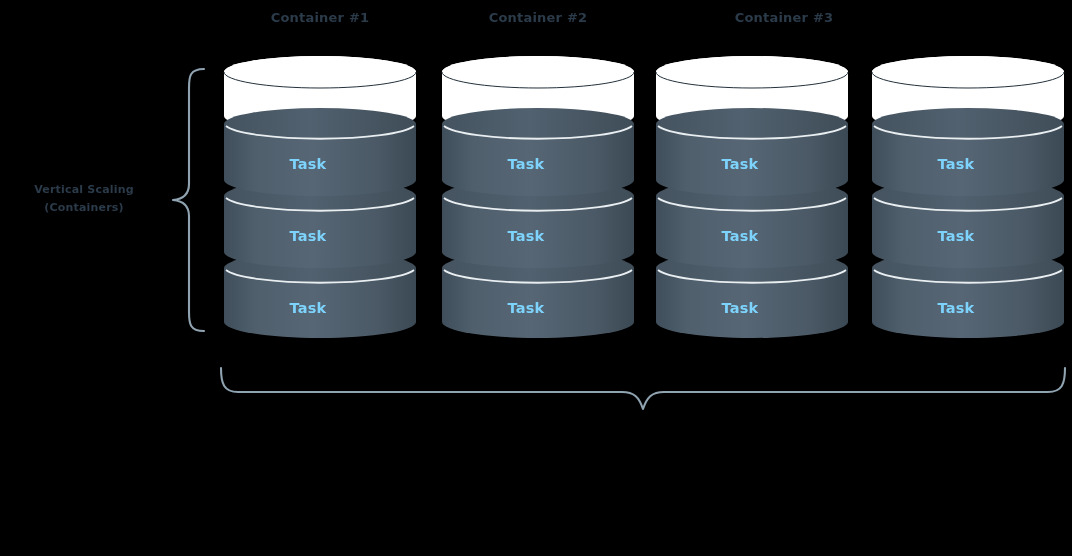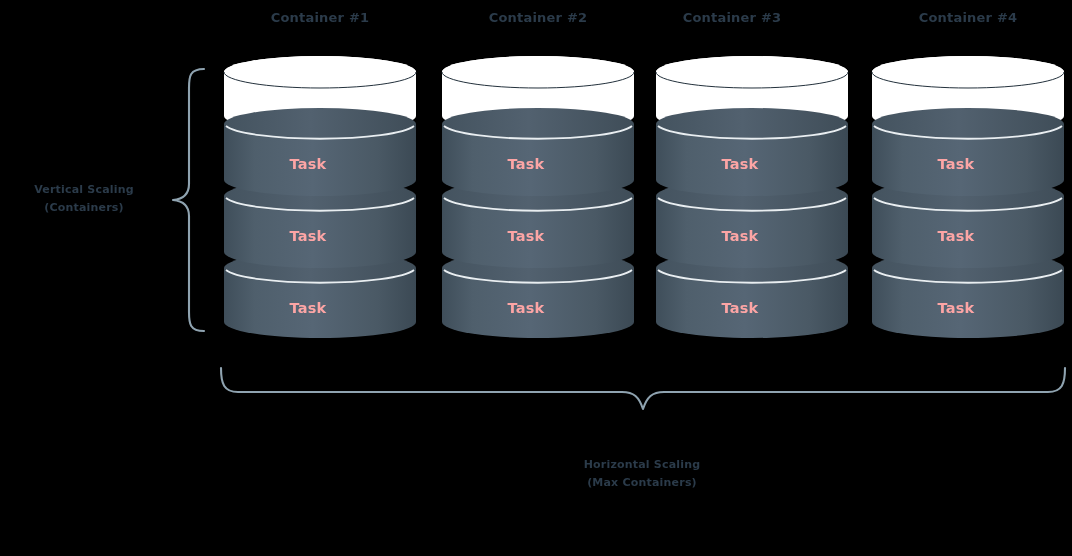--- a/index.html
+++ b/index.html
@@ -45,21 +45,21 @@
   }
 
   .cyl svg { display: block; overflow: visible; }
 
   .task-label {
     position: absolute;
     width: 168px;
     text-align: center;
     font-size: 14.5px;
     font-weight: 700;
-    color: #fca5a5;
+    color: #7dd3fc;
     letter-spacing: 0.2px;
     pointer-events: none;
   }
   .task-label.t0 { top: 98px; }
   .task-label.t1 { top: 170px; }
   .task-label.t2 { top: 242px; }
 
   
   .brace { position: absolute; }
   .brace svg { display: block; overflow: visible; }
@@ -88,22 +88,21 @@
     width: 412px;
   }
 </style>
 </head>
 <body>
 
 <div id="stage">
 
   <div class="col-title" style="left:220px;">Container #1</div>
   <div class="col-title" style="left:438px;">Container #2</div>
-  <div class="col-title" style="left:632px;text-align:center;">Container #3</div>
-  <div class="col-title" style="left:868px;">Container #4</div>
+  <div class="col-title" style="left:684px;text-align:center;">Container #3</div>
 
   <div class="cyl" style="left:224px;">
     <svg width="192" height="288" viewBox="0 0 192 288" xmlns="http://www.w3.org/2000/svg">
       <defs>
         <linearGradient id="sideGrad" x1="0" y1="0" x2="1" y2="0">
           <stop offset="0" stop-color="#3f4e5a"></stop>
           <stop offset="0.16" stop-color="#4f5f6c"></stop>
           <stop offset="0.46" stop-color="#566675"></stop>
           <stop offset="0.80" stop-color="#4a5965"></stop>
           <stop offset="1" stop-color="#3b4954"></stop>
@@ -222,18 +221,14 @@
                L830,26
                C844,26 847,18 847,2" fill="none" stroke="#8fa3b0" stroke-width="2.1" stroke-linecap="round" stroke-linejoin="round"></path>
     </svg>
   </div>
 
   <div class="caption" id="vertical-caption">
     <span>Vertical Scaling</span>
     <span class="l2">(Containers)</span>
   </div>
 
-  <div class="caption" id="horizontal-caption">
-    <span>Horizontal Scaling</span>
-    <span class="l2">(Max Containers)</span>
-  </div>
 
 </div>
 
 </body></html>

